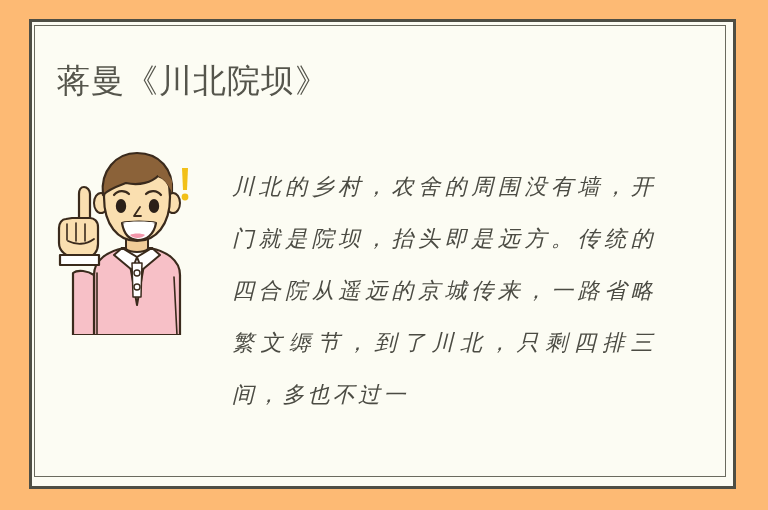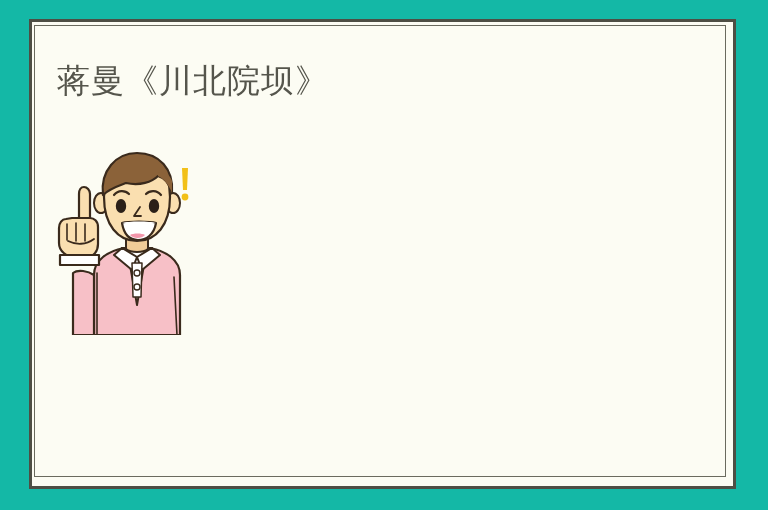--- a/index.html
+++ b/index.html
@@ -13,21 +13,21 @@
     font-family: "Liberation Sans", "DejaVu Sans", sans-serif;
     overflow: hidden;
   }
 
   
   .page {
     position: absolute;
     left: 0; top: 0;
     width: 768px;
     height: 510px;
-    background: #14b8a6;
+    background: #fdba74;
   }
 
   .outer-frame {
     position: absolute;
     left: 29px;
     top: 19px;
     width: 707px;
     height: 470px;
     border: 3px solid #4e4e44;
     box-sizing: border-box;
@@ -207,14 +207,15 @@
     </svg>
   </div>
 
   <div class="bang">
     <svg width="14" height="34" viewBox="0 0 14 34" xmlns="http://www.w3.org/2000/svg">
       <path d="M 4 1 L 10 1 L 9 23 L 5 23 Z" fill="#f2c018"></path>
       <circle cx="7" cy="30" r="3.4" fill="#f2c018"></circle>
     </svg>
   </div>
 
+  <div class="body-text">川北的乡村，农舍的周围没有墙，开门就是院坝，抬头即是远方。传统的四合院从遥远的京城传来，一路省略繁文缛节，到了川北，只剩四排三间，多也不过一</div>
 
 </div>
 
 </body></html>

